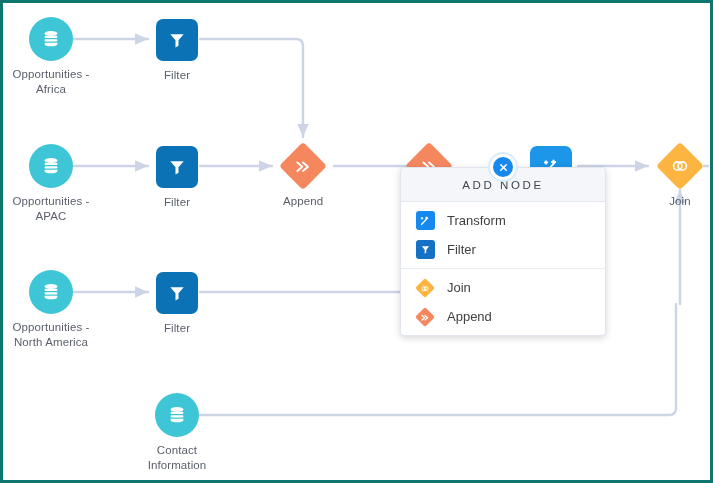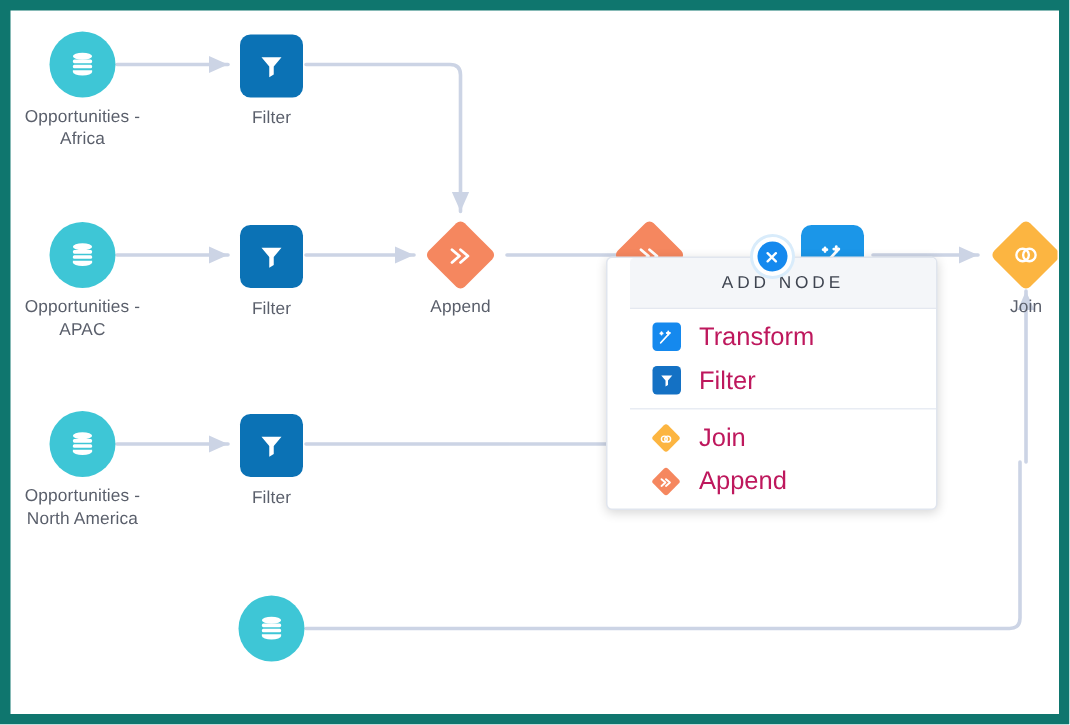--- a/index.html
+++ b/index.html
@@ -5,21 +5,21 @@
   html, body {
     margin: 0;
     padding: 0;
     background: #ffffff;
   }
   #screen {
     position: relative;
     width: 713px;
     height: 483px;
     background: #ffffff;
-    border: 7px solid #0f766e;
+    border: 3px solid #0f766e;
     box-sizing: border-box;
     overflow: hidden;
     font-family: "Liberation Sans", sans-serif;
   }
   #canvas {
     position: absolute;
     inset: 1px;
     background: #ffffff;
     overflow: hidden;
   }
@@ -86,21 +86,20 @@
   #popup {
     position: absolute;
     left: 396px;
     top: 163px;
     width: 204px;
     background: #ffffff;
     border: 1px solid #e0e5ee;
     border-radius: 4px;
     box-shadow: 0 2px 7px rgba(0,0,0,0.16);
     z-index: 40;
-    padding-left: 15px;
   }
   #popup-header {
     height: 33px;
     background: #f4f6f9;
     border-bottom: 1px solid #e4e8f0;
     display: flex;
     align-items: center;
     justify-content: center;
     border-radius: 3px 3px 0 0;
   }
@@ -151,22 +150,22 @@
   .mi-dia {
     width: 14px; height: 14px;
     border-radius: 2px;
     transform: rotate(45deg);
     display: flex; align-items: center; justify-content: center;
   }
   .mi-dia.join   { background: #fcb541; }
   .mi-dia.append { background: #f5875f; }
   .mi-dia > svg { transform: rotate(-45deg); }
   .mi-label {
-    font-size: 17px;
-    color: #be185d;
+    font-size: 13px;
+    color: #404040;
   }
 </style>
 </head>
 <body>
 
 <div id="screen">
   <div id="canvas">
 
     <svg id="wires" viewBox="0 0 711 481" xmlns="http://www.w3.org/2000/svg">
       <defs>
@@ -296,20 +295,22 @@
       <div class="glyphbox">
         <div class="shape-circle">
           <svg width="22" height="22" viewBox="0 0 24 24" fill="#ffffff" aria-hidden="true">
             <ellipse cx="12" cy="6" rx="7" ry="2.6"></ellipse>
             <rect x="5" y="8.4" width="14" height="2.6" rx="1.1"></rect>
             <rect x="5" y="12.2" width="14" height="2.6" rx="1.1"></rect>
             <path d="M5 16.2 h14 v1.2 a7 2.6 0 0 1 -14 0 z"></path>
           </svg>
         </div>
       </div>
+      <div class="label">Contact
+Information</div>
     </div>
 
     <div class="node hidden-behind" style="left:425px; top:140px;">
       <div class="glyphbox">
         <div class="shape-diamond append">
           <svg width="17" height="17" viewBox="0 0 24 24" fill="none" stroke="#ffffff" stroke-width="2.6" stroke-linecap="round" stroke-linejoin="round" aria-hidden="true">
             <path d="M4 6 L11 12 L4 18"></path>
             <path d="M12 6 L19 12 L12 18"></path>
           </svg>
         </div>

